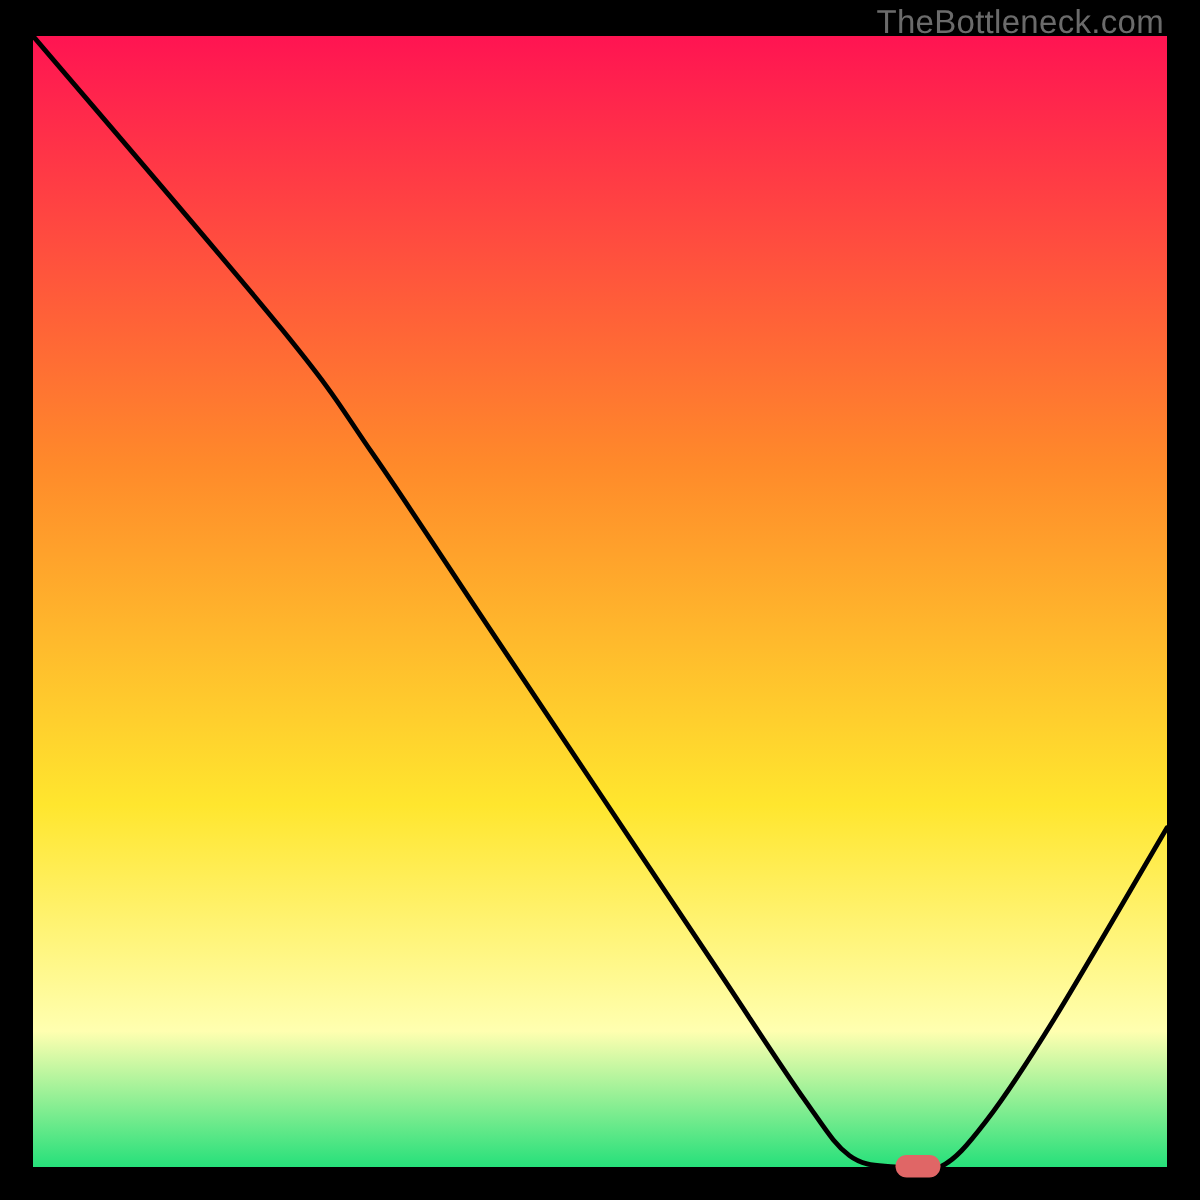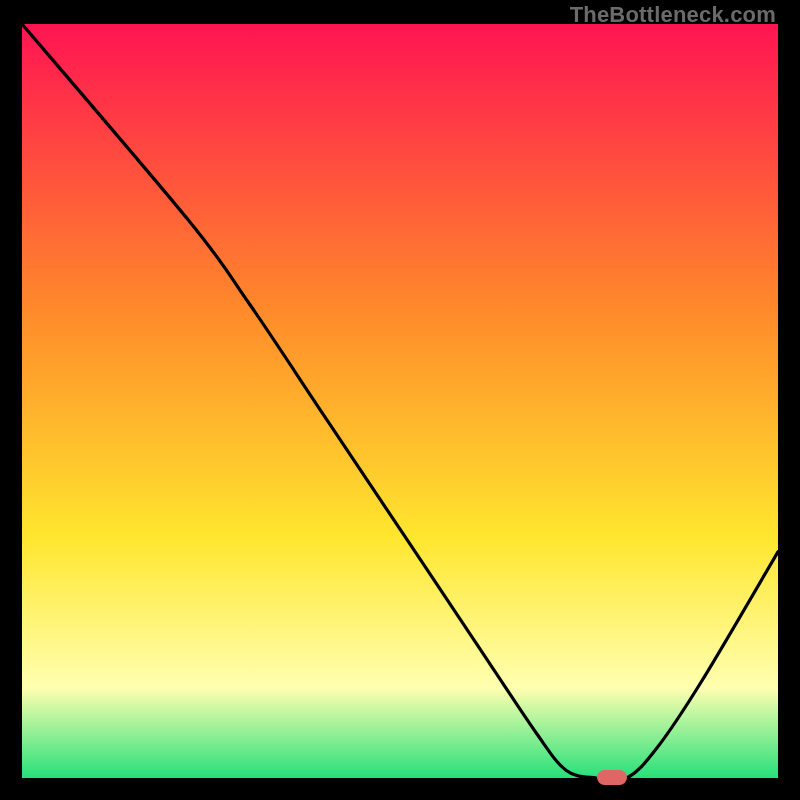--- a/index.html
+++ b/index.html
@@ -25,21 +25,21 @@
     top: 0;
     width: 756px;
     height: 754px;
   }
   .attribution {
     position: absolute;
     top: 2px;
     right: 24px;
     color: #6b6b6b;
     font-size: 22px;
-    font-weight: 700;
+    font-weight: 400;
     letter-spacing: 0.2px;
   }
   .marker {
     position: absolute;
     background: #e06666;
     border-radius: 8px;
   }
 </style>
 </head>
 <body>

